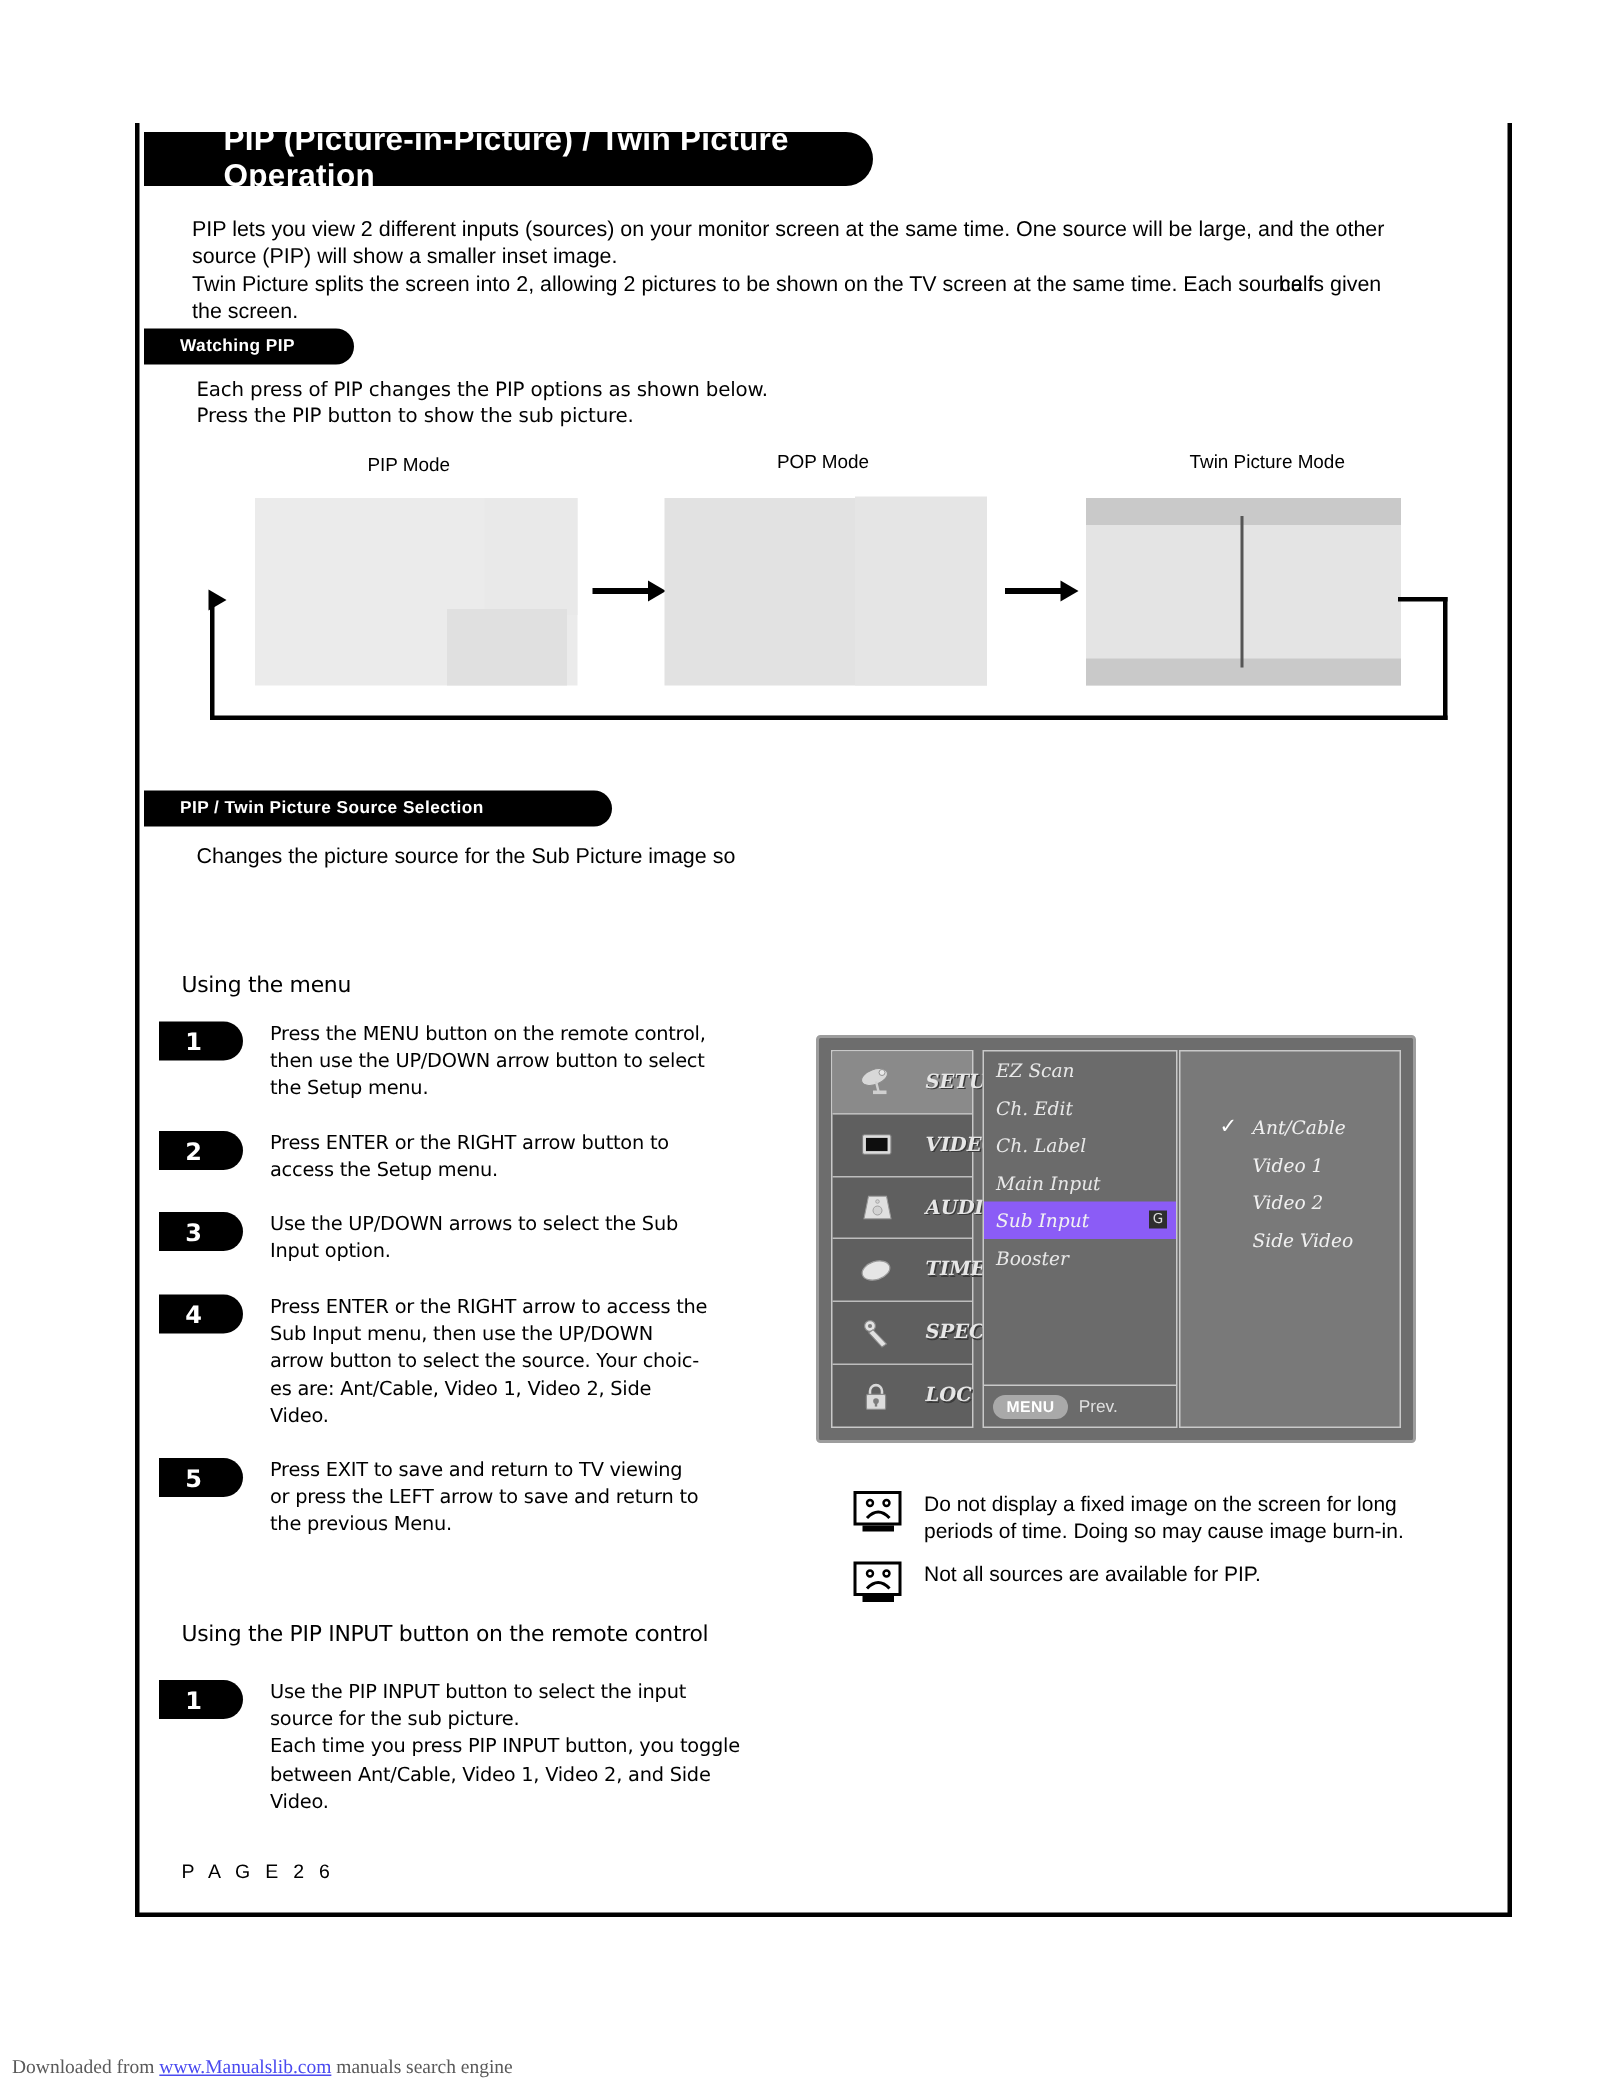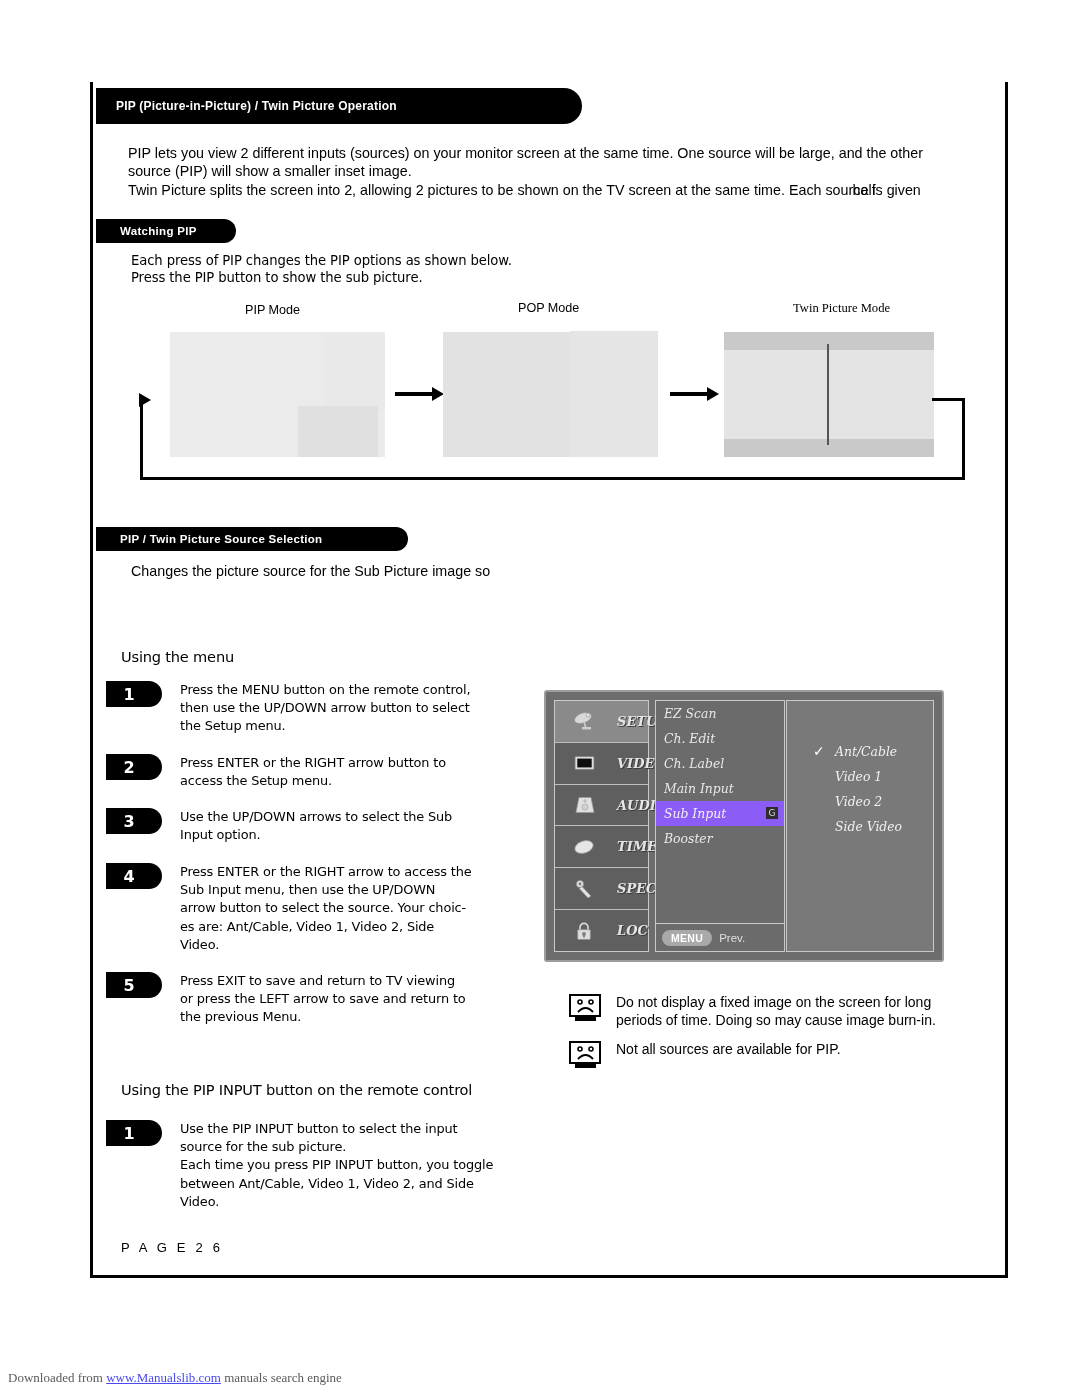--- a/index.html
+++ b/index.html
@@ -45,22 +45,22 @@
     display: flex;
     align-items: center;
     box-sizing: border-box;
   }
   .pill-title {
     left: 96px;
     top: 88px;
     height: 36px;
     width: 486px;
     border-radius: 0 18px 18px 0;
-    padding-left: 20px;
-    font-size: 12px;
+    padding-left: 53px;
+    font-size: 21px;
     font-weight: bold;
     letter-spacing: .2px;
   }
   .pill-sub {
     height: 24px;
     border-radius: 0 12px 12px 0;
     padding-left: 24px;
     font-size: 11.5px;
     font-weight: bold;
     letter-spacing: .3px;
@@ -342,34 +342,35 @@
 <div class="pill pill-title">
   <span>PIP (Picture-in-Picture) / Twin Picture Operation</span>
 </div>
 
 <div class="intro">
   <div>PIP lets you view 2 different inputs (sources) on your monitor screen at the same time. One source will be large, and the other</div>
   <div>source (PIP) will show a smaller inset image.</div>
   <div class="ov">
     <span>Twin Picture splits the screen into 2, allowing 2 pictures to be shown on the TV screen at the same time. Each so</span><span style="position:relative;display:inline-block;"><span>urce</span><span class="w2">half</span></span><span> is given</span>
   </div>
+  <div>the screen.</div>
 </div>
 
 <div class="pill pill-sub pill-watching">
   <span>Watching PIP</span>
 </div>
 <div class="watching-text">
   <div>Each press of PIP changes the PIP options as shown below.</div>
   <div>Press the PIP button to show the sub picture.</div>
 </div>
 
 <div>
   <div class="mode-label" style="left:245px; top:303px;">PIP Mode</div>
   <div class="mode-label" style="left:518px; top:301px;">POP Mode</div>
-  <div class="mode-label" style="left:793px; top:301px;font-family:Liberation Serif, serif;">Twin Picture Mode</div>
+  <div class="mode-label" style="left:793px; top:301px;">Twin Picture Mode</div>
 
   <div class="screen-box pip-main"></div>
   <div class="screen-box pip-main-r"></div>
   <div class="screen-box pip-inset"></div>
 
   <div class="arrow-line" style="left:395px; top:392px; width:38px; height:4px;"></div>
   <div class="arrow-head right" style="left:432px; top:387px;"></div>
 
   <div class="screen-box pop-main"></div>
   <div class="screen-box pop-right"></div>

